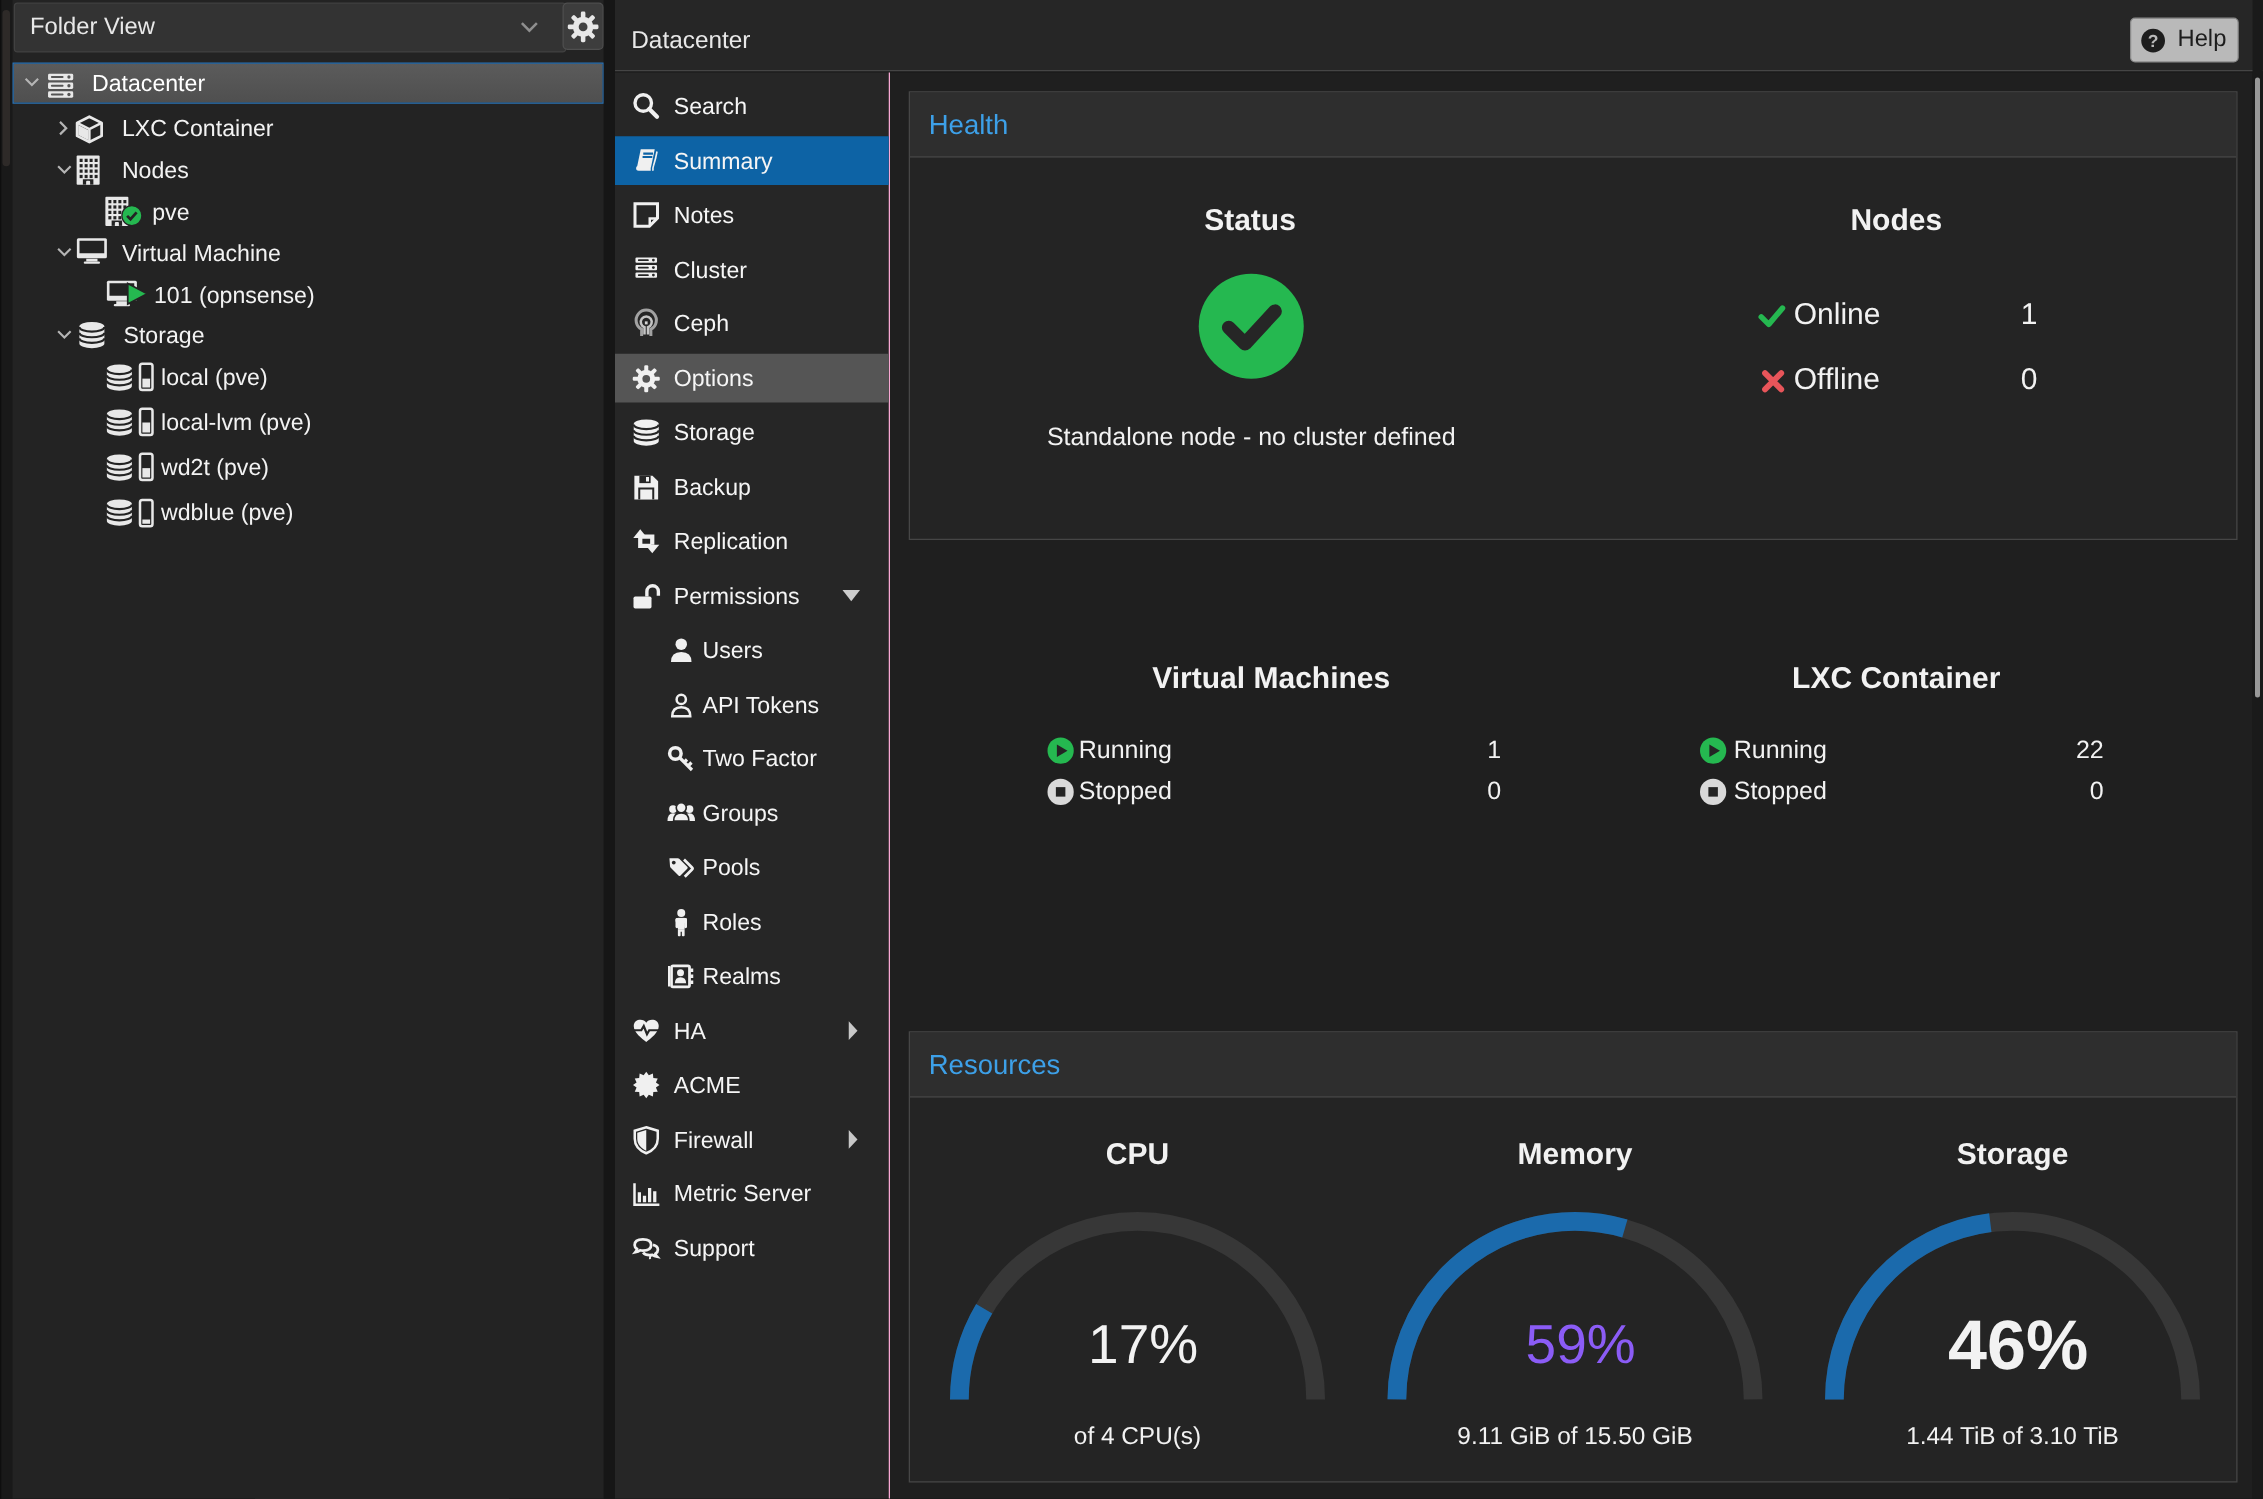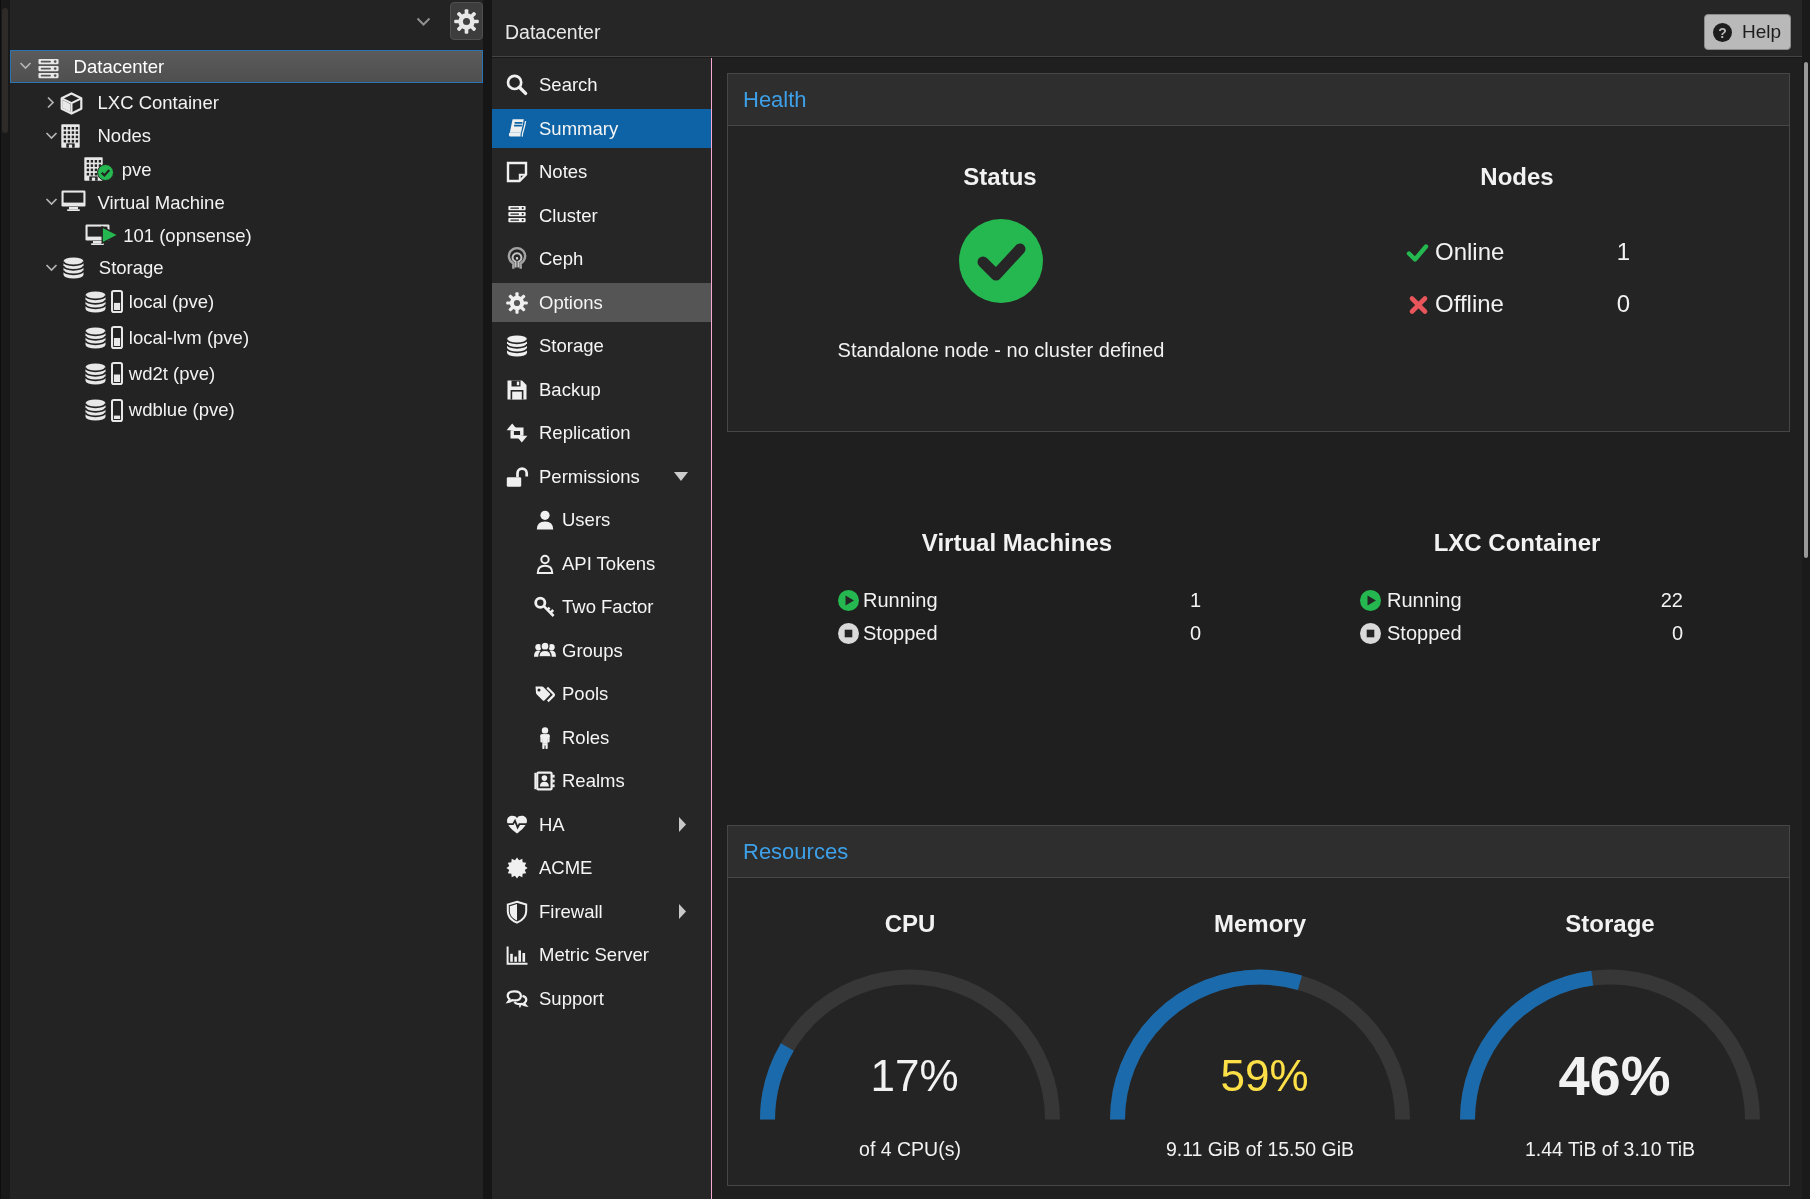--- a/index.html
+++ b/index.html
@@ -39,20 +39,21 @@
   #scrollg{left:1802px;top:0;width:8px;height:1199px;background:#1a1a1a;}
   #thumb{left:2px;top:62px;width:4px;height:496px;background:#999999;border-radius:2px;}
   svg{position:absolute;overflow:visible;}
 </style>
 </head>
 <body>
 <div class="abs" id="gutter">
     <div class="abs" id="gthumb"></div>
   </div>
 <div class="abs" id="tree">
+  <div class="abs" id="combo">Folder View</div>
   <svg width="15" height="10" style="left:406px;top:17px;" viewBox="0 0 15 10">
     <path d="M1.5,1.5 L7.5,7.5 L13.5,1.5" stroke="#8f8f8f" stroke-width="2" fill="none"></path>
   </svg>
   <div class="abs" id="gearbtn"></div>
   <svg style="left:443.5px;top:8.5px;" width="25" height="25" viewBox="0 0 22 22">
       <rect x="9.4" y="0.2" width="3.2" height="5" rx="1" fill="#e8e8e8" transform="rotate(0 11 11)"></rect>
       <rect x="9.4" y="0.2" width="3.2" height="5" rx="1" fill="#e8e8e8" transform="rotate(45 11 11)"></rect>
       <rect x="9.4" y="0.2" width="3.2" height="5" rx="1" fill="#e8e8e8" transform="rotate(90 11 11)"></rect>
       <rect x="9.4" y="0.2" width="3.2" height="5" rx="1" fill="#e8e8e8" transform="rotate(135 11 11)"></rect>
       <rect x="9.4" y="0.2" width="3.2" height="5" rx="1" fill="#e8e8e8" transform="rotate(180 11 11)"></rect>
@@ -490,21 +491,21 @@
       <path d="M55.5,1061.5 A142.5,142.5 0 0 1 340.5,1061.5" stroke="#373737" stroke-width="15" fill="none"></path>
       <path d="M55.5,1061.5 A142.5,142.5 0 0 1 340.5,1061.5" stroke="#1b6aac" stroke-width="15" fill="none" stroke-dasharray="76.1 447.7"></path>
     </svg>
     <div class="abs" style="left:202.5px;top:985.0px;transform:translateX(-50%);font-size:44px;font-weight:normal;color:#f2f2f2;white-space:nowrap;height:66.0px;line-height:66.0px;">17%</div>
     <div class="abs" style="left:198px;top:1076.875px;transform:translateX(-50%);font-size:19.5px;font-weight:normal;color:#f2f2f2;white-space:nowrap;height:29.25px;line-height:29.25px;text-align:center;">of 4 CPU(s)</div>
     <div class="abs" style="left:548px;top:848.0px;transform:translateX(-50%);font-size:24px;font-weight:bold;color:#f2f2f2;white-space:nowrap;height:36.0px;line-height:36.0px;">Memory</div>
     <svg style="left:0;top:0;" width="1090" height="1141" viewBox="0 0 1090 1141">
       <path d="M405.5,1061.5 A142.5,142.5 0 0 1 690.5,1061.5" stroke="#373737" stroke-width="15" fill="none"></path>
       <path d="M405.5,1061.5 A142.5,142.5 0 0 1 690.5,1061.5" stroke="#1b6aac" stroke-width="15" fill="none" stroke-dasharray="264.1 447.7"></path>
     </svg>
-    <div class="abs" style="left:552.5px;top:985.0px;transform:translateX(-50%);font-size:44px;font-weight:normal;color:#fde047;white-space:nowrap;height:66.0px;line-height:66.0px;">59%</div>
+    <div class="abs" style="left:552.5px;top:985.0px;transform:translateX(-50%);font-size:44px;font-weight:normal;color:#8b5cf6;white-space:nowrap;height:66.0px;line-height:66.0px;">59%</div>
     <div class="abs" style="left:548px;top:1076.875px;transform:translateX(-50%);font-size:19.5px;font-weight:normal;color:#f2f2f2;white-space:nowrap;height:29.25px;line-height:29.25px;">9.11 GiB of 15.50 GiB</div>
     <div class="abs" style="left:898px;top:848.0px;transform:translateX(-50%);font-size:24px;font-weight:bold;color:#f2f2f2;white-space:nowrap;height:36.0px;line-height:36.0px;">Storage</div>
     <svg style="left:0;top:0;" width="1090" height="1141" viewBox="0 0 1090 1141">
       <path d="M755.5,1061.5 A142.5,142.5 0 0 1 1040.5,1061.5" stroke="#373737" stroke-width="15" fill="none"></path>
       <path d="M755.5,1061.5 A142.5,142.5 0 0 1 1040.5,1061.5" stroke="#1b6aac" stroke-width="15" fill="none" stroke-dasharray="205.9 447.7"></path>
     </svg>
     <div class="abs" style="left:902.5px;top:985.0px;transform:translateX(-50%);font-size:56px;font-weight:bold;color:#f2f2f2;white-space:nowrap;height:66.0px;line-height:66.0px;">46%</div>
     <div class="abs" style="left:898px;top:1076.875px;transform:translateX(-50%);font-size:19.5px;font-weight:normal;color:#f2f2f2;white-space:nowrap;height:29.25px;line-height:29.25px;">1.44 TiB of 3.10 TiB</div>
 </div>
 <div class="abs" id="scrollg">

